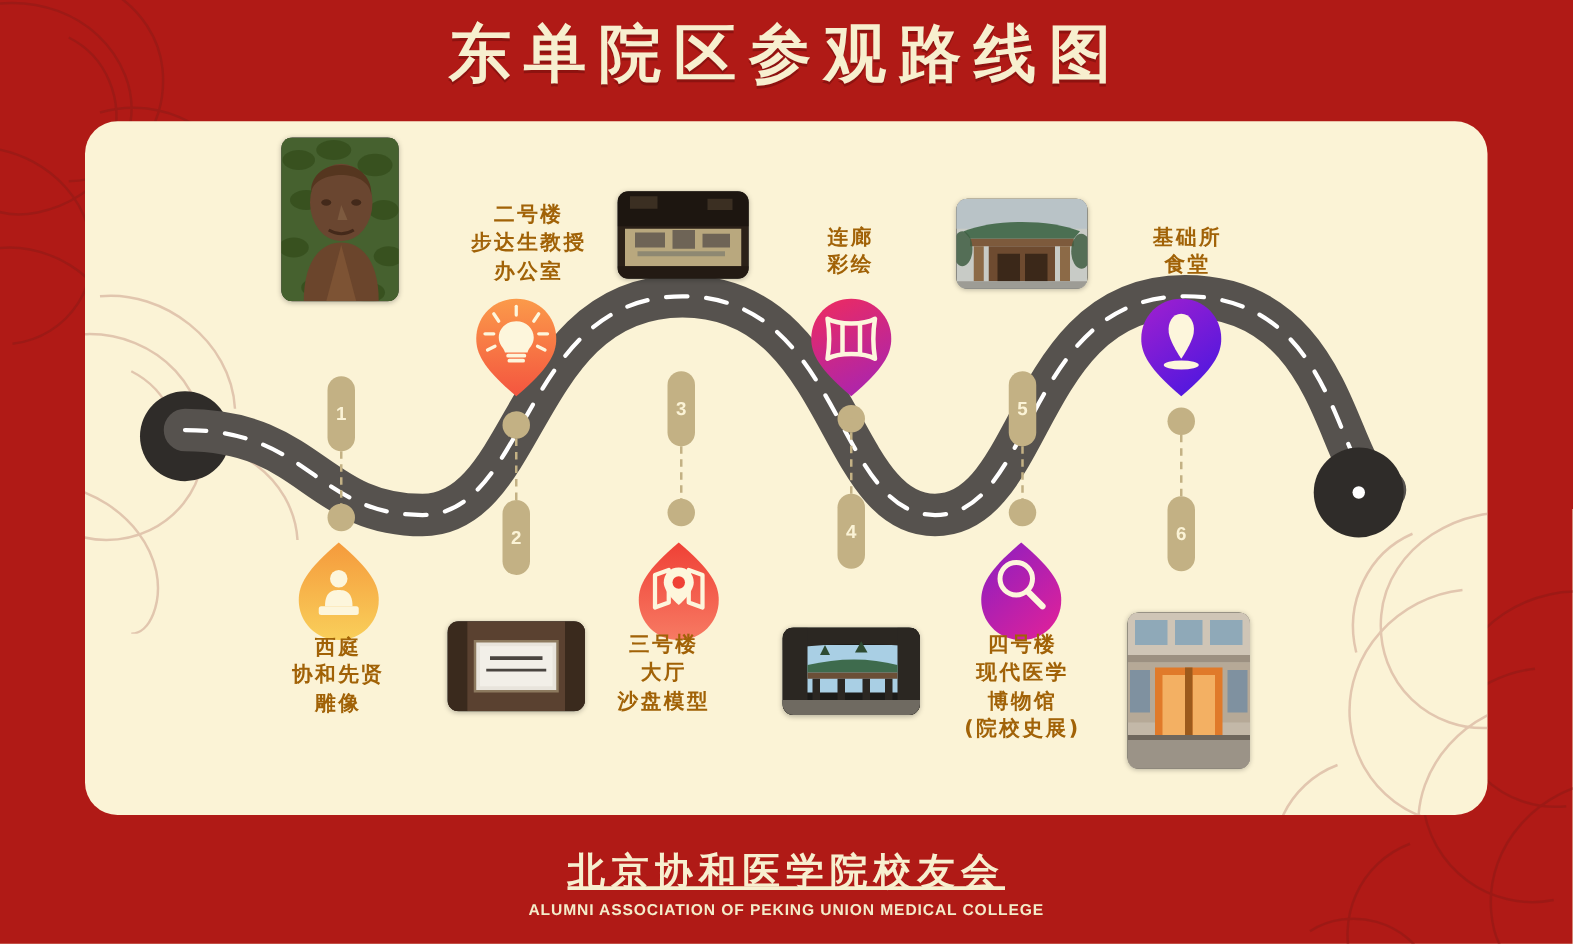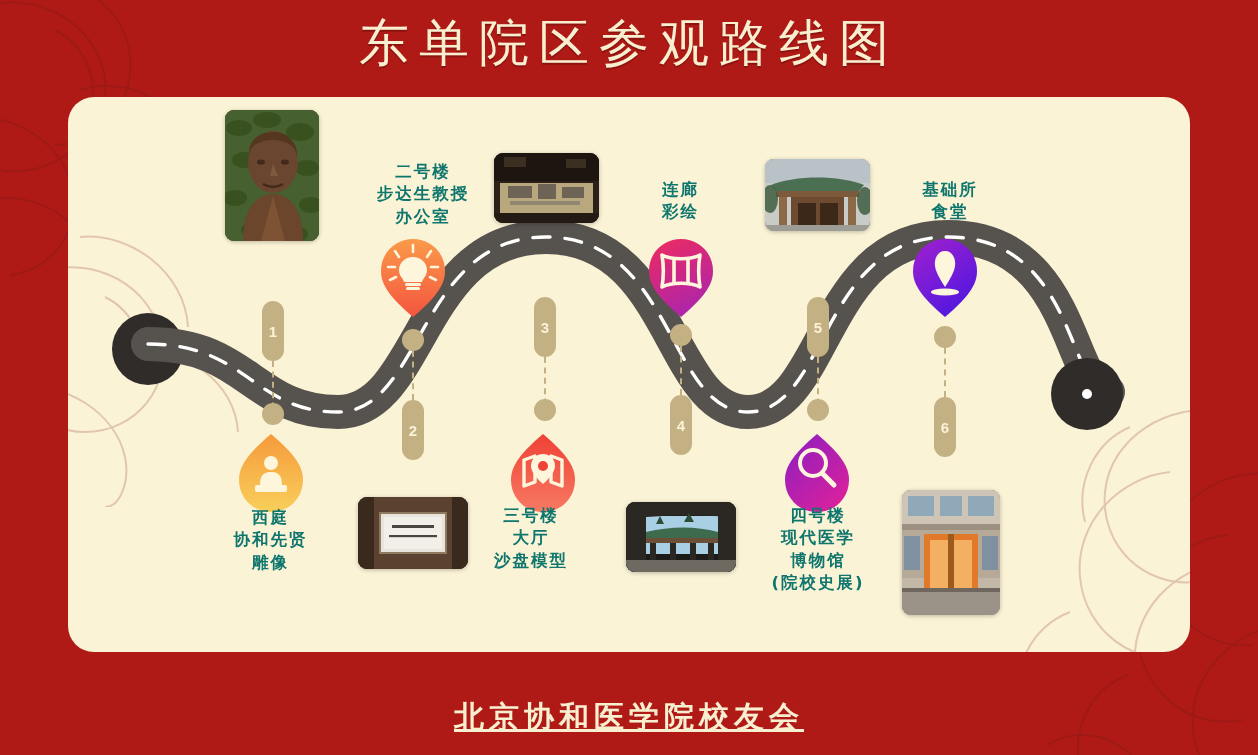--- a/index.html
+++ b/index.html
@@ -21,21 +21,21 @@
 
   
   .title-bar {
     position: absolute; top: 16px; left: 0; width: 100%;
     text-align: center; z-index: 6;
   }
   .title-bar .title {
     display: inline-block;
     font-family: "DejaVu Sans", sans-serif;
     font-size: 50px;
-    font-weight: normal;
+    font-weight: bold;
     letter-spacing: 10px;
     color: #f7efcf;
     text-shadow: 0 2px 0 #8d1310;
     line-height: 1.1;
   }
 
   
   .card {
     position: absolute;
     left: 68px; top: 97px;
@@ -65,21 +65,21 @@
     background: #333;
     position: relative;
   }
   .photo svg { display: block; width: 100%; height: 100%; }
 
   
   .label {
     font-family: "DejaVu Sans", sans-serif;
     font-size: 16.5px;
     font-weight: bold;
-    color: #0f766e;
+    color: #a16207;
     line-height: 1.35;
     letter-spacing: 2px;
     text-align: center;
     white-space: pre-line;
   }
 
   
   .pin { width: 72px; height: 84px; position: relative; }
   .pin svg { width: 100%; height: 100%; display: block; }
   .badge-wrap { position: absolute; z-index: 3; display: flex; flex-direction: column; align-items: center; }
@@ -479,13 +479,14 @@
         <rect x="0" y="100" width="98" height="25" fill="#9b9387"></rect>
         <rect x="0" y="98" width="98" height="4" fill="#6f675d"></rect>
       </svg>
     </div>
   </div>
 
 </div>
 
 <div class="footer">
   <div class="cn">北京协和医学院校友会</div>
+  <div class="en">ALUMNI ASSOCIATION OF PEKING UNION MEDICAL COLLEGE</div>
 </div>
 
 </body></html>

